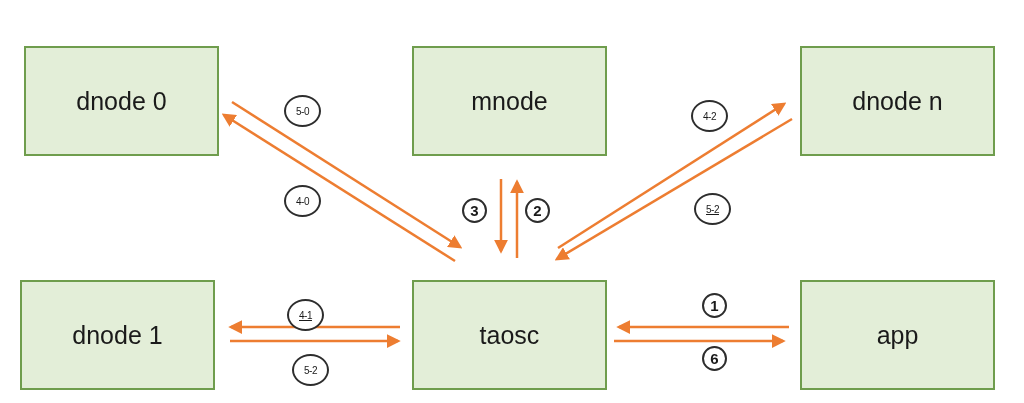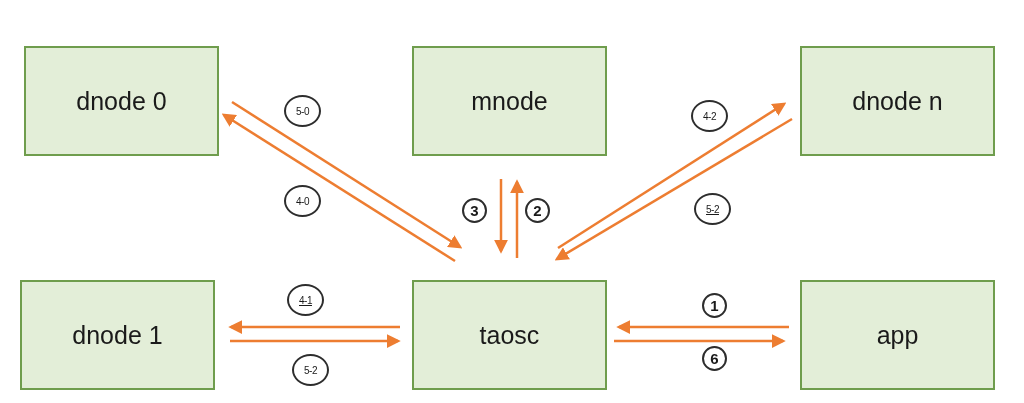--- a/index.html
+++ b/index.html
@@ -68,21 +68,21 @@
     width: 25px;
     height: 25px;
     border-width: 2px;
     font-size: 15px;
     font-weight: 700;
   }
   .lbl-5-0 { left: 284px; top: 77px; }
   .lbl-4-0 { left: 284px; top: 167px; }
   .lbl-4-2 { left: 691px; top: 82px; }
   .lbl-5-2 { left: 694px; top: 175px; text-decoration: underline; }
-  .lbl-4-1 { left: 287px; top: 266px; text-decoration: underline; }
+  .lbl-4-1 { left: 287px; top: 281px; text-decoration: underline; }
   .lbl-5-1 { left: 292px; top: 336px; }
   .lbl-3   { left: 462px; top: 180px; }
   .lbl-2   { left: 525px; top: 180px; }
   .lbl-1   { left: 702px; top: 275px; }
   .lbl-6   { left: 702px; top: 328px; }
 </style>
 </head>
 <body>
 
 <div class="diagram">

